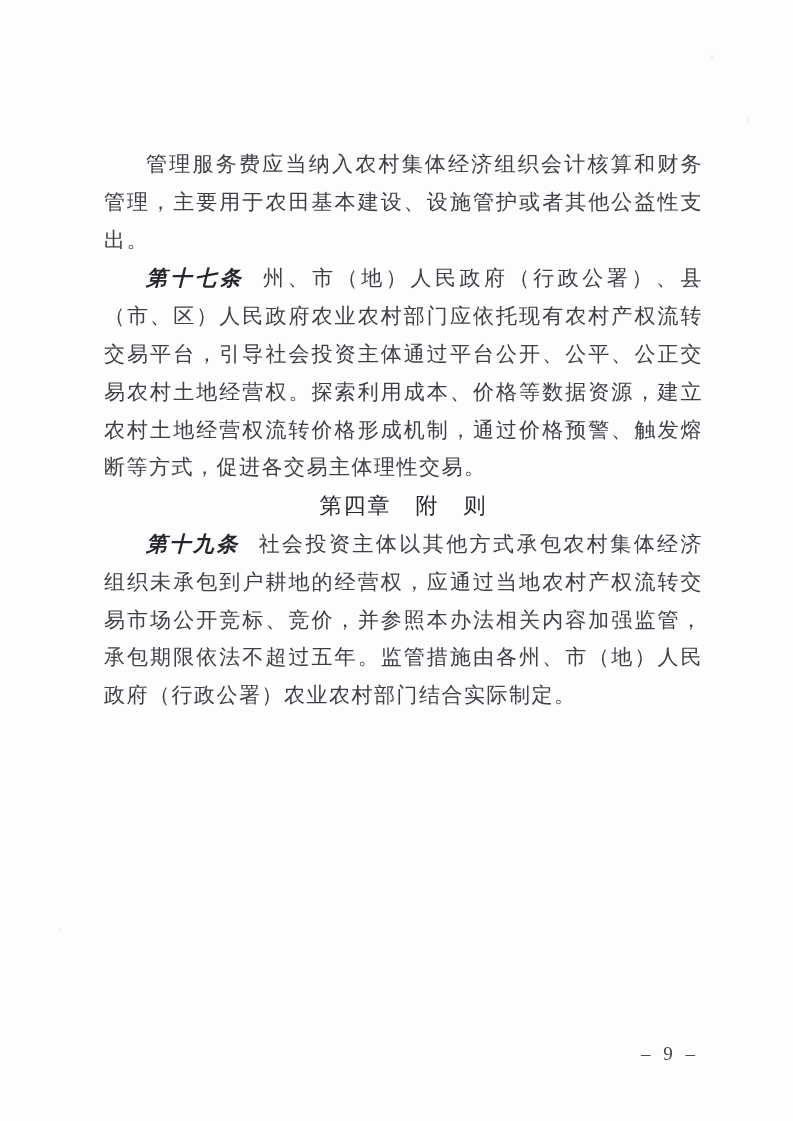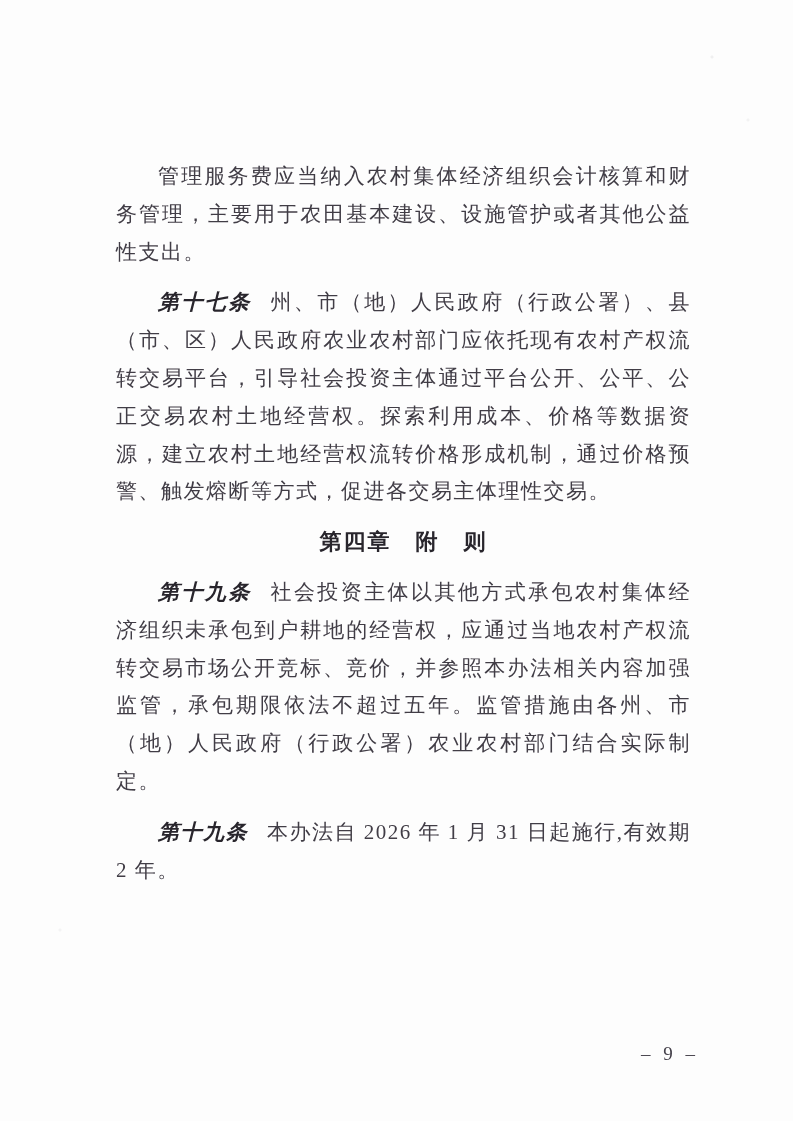--- a/index.html
+++ b/index.html
@@ -29,36 +29,36 @@
     top: 146px;
     width: 599px;
     font-size: 21px;
     line-height: 37.8px;
     letter-spacing: 1.5px;
     color: #413d46;
     text-align: justify;
     text-justify: inter-character;
   }
   .para {
-    margin: 12px;
+    margin: 0;
     text-indent: 2em;
   }
   .article-lead {
     font-family: "Liberation Sans", sans-serif;
     font-weight: 700;
     color: #28252c;
     margin-right: 0.9em;
     font-style: italic;
   }
   .chapter-heading {
     margin: 0;
     text-indent: 0;
     text-align: center;
     font-family: "Liberation Sans", sans-serif;
-    font-weight: 700;
+    font-weight: 400;
     font-size: 22px;
     line-height: 37.8px;
     letter-spacing: 2px;
     color: #28252c;
   }
   .footer {
     position: absolute;
     top: 1042px;
     right: 94px;
     font-size: 19px;
@@ -77,19 +77,18 @@
 
     <p class="para"><span>管理服务费应当纳入农村集体经济组织会计核算和财务管理，主要用于农田基本建设、设施管护或者其他公益性支出。</span></p>
 
     <p class="para"><span class="article-lead">第十七条</span><span>州、市（地）人民政府（行政公署）、县（市、区）人民政府农业农村部门应依托现有农村产权流转交易平台，引导社会投资主体通过平台公开、公平、公正交易农村土地经营权。探索利用成本、价格等数据资源，建立农村土地经营权流转价格形成机制，通过价格预警、触发熔断等方式，促进各交易主体理性交易。</span></p>
 
 
     <h2 class="chapter-heading">第四章　附　则</h2>
 
     <p class="para"><span class="article-lead">第十九条</span><span>社会投资主体以其他方式承包农村集体经济组织未承包到户耕地的经营权，应通过当地农村产权流转交易市场公开竞标、竞价，并参照本办法相关内容加强监管，承包期限依法不超过五年。监管措施由各州、市（地）人民政府（行政公署）农业农村部门结合实际制定。</span></p>
 
-    <p class="para"><span class="article-lead">第十九条</span><span>本办法自 2026 年 1 月 31 日起施行,有效期 2 年。</span></p>
 
   </main>
 
   <div class="footer"><span>– 9 –</span></div>
 
 </div>
 
 </body></html>

